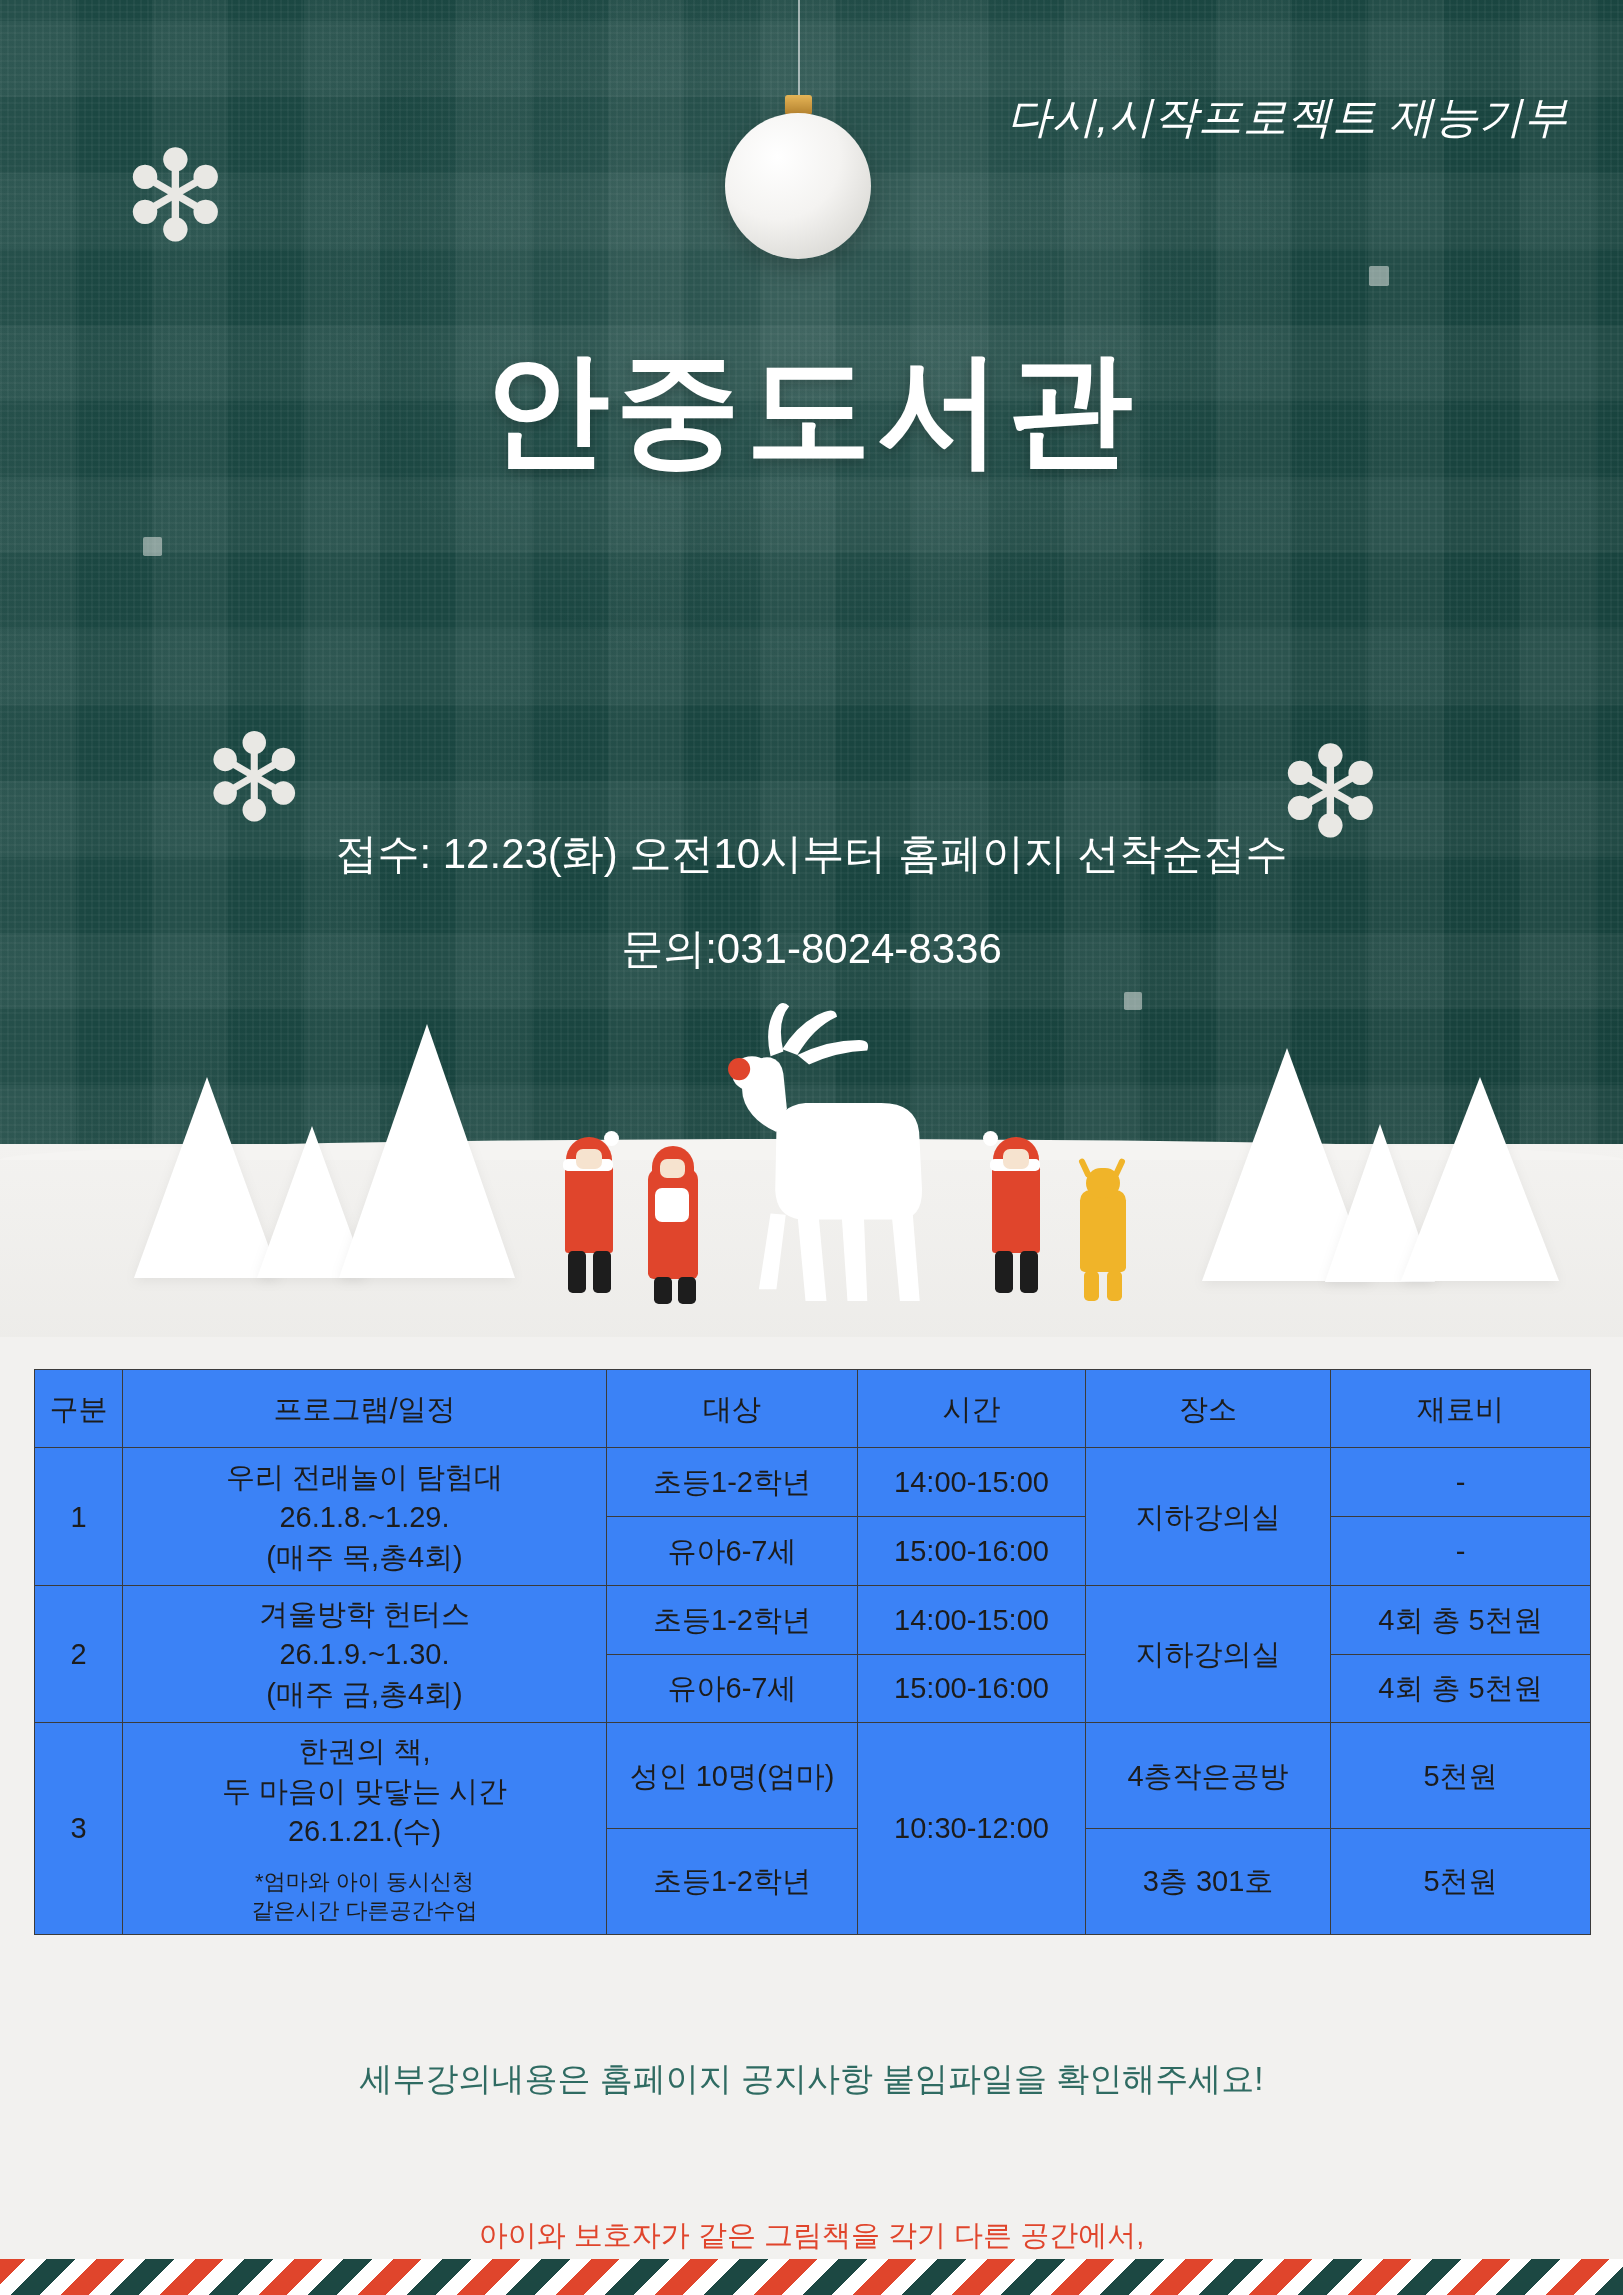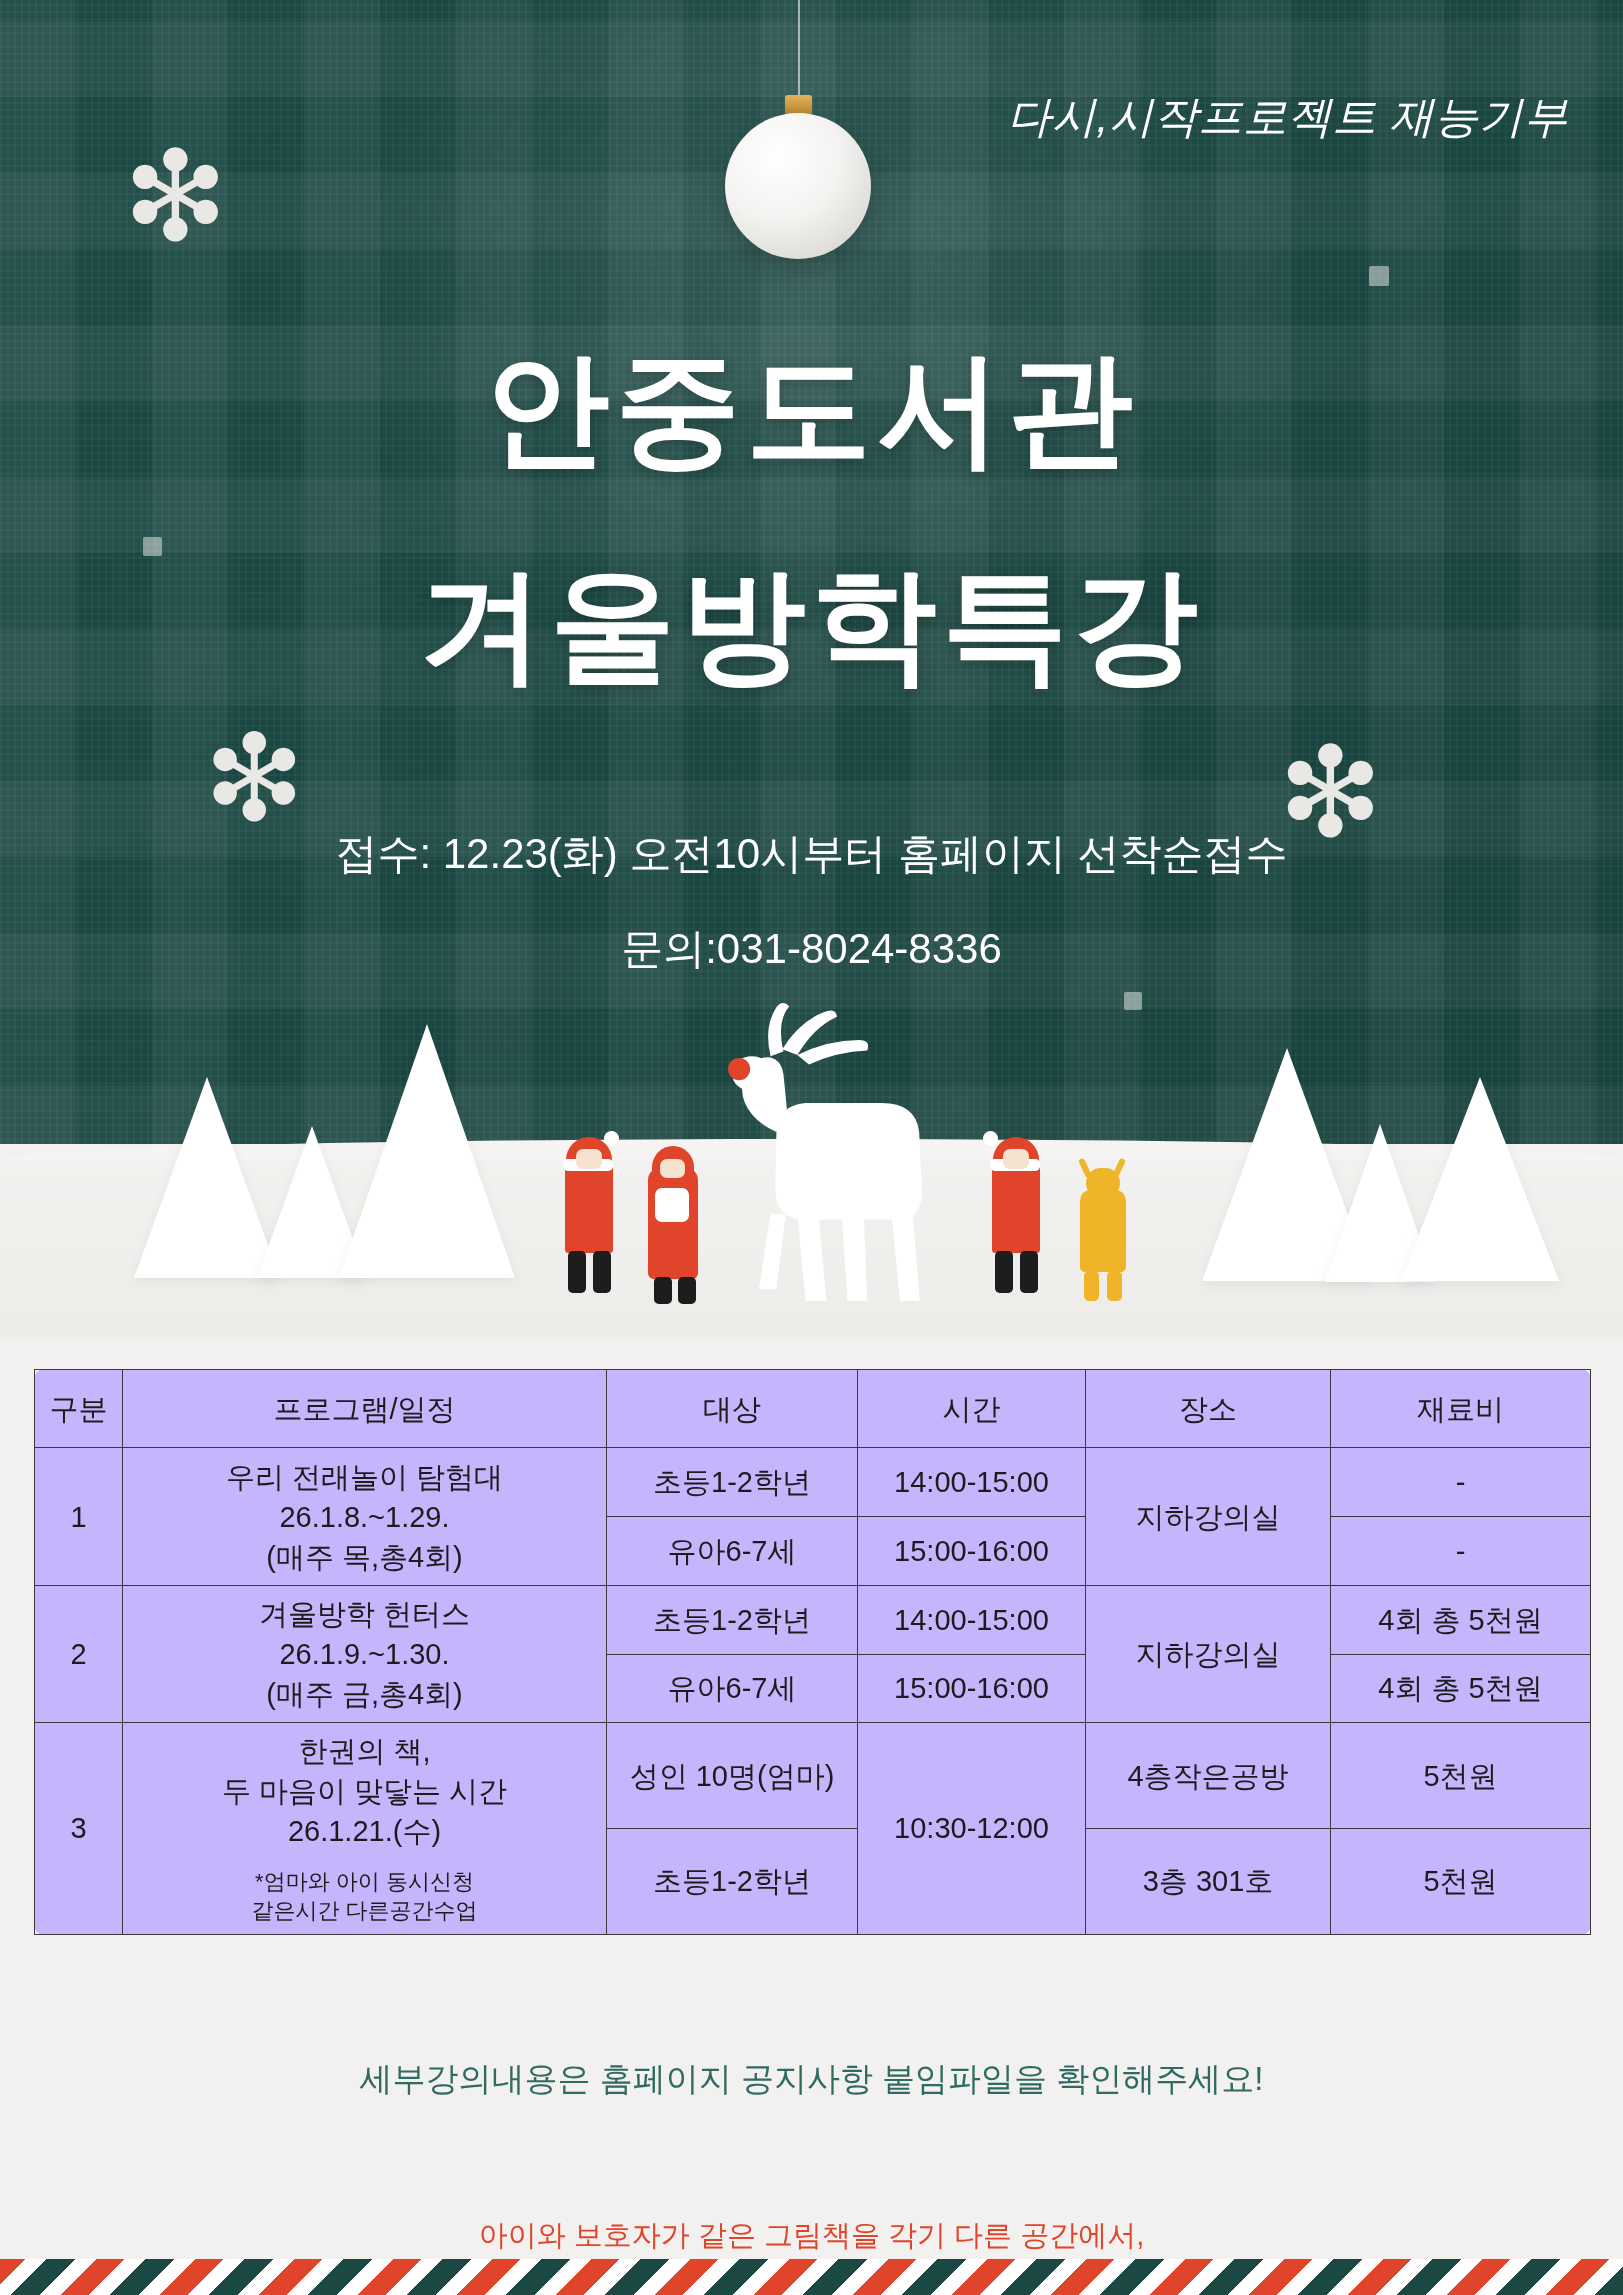--- a/index.html
+++ b/index.html
@@ -174,23 +174,22 @@
   
   .table-wrap {
     position: absolute;
     left: 34px;
     top: 1369px;
     width: 1555px;
   }
   table.schedule {
     width: 100%;
     border-collapse: collapse;
-    background: #c4b5fd;
+    background: #3b82f6;
     table-layout: fixed;
-    border-radius: 10px;
   }
   table.schedule th, table.schedule td {
     border: 1.2px solid #3b3b3b;
     text-align: center;
     vertical-align: middle;
     color: #1c1c1c;
     font-size: 29px;
     padding: 8.2px 3.5px;
     line-height: 1.38;
   }
@@ -259,21 +258,20 @@
     <div class="dot" style="left:1369px; top:266px; width:20px; height:20px;"></div>
     <div class="dot" style="left:143px;  top:537px; width:18.7px; height:18.7px;"></div>
     <div class="dot" style="left:1124px; top:992px; width:17.5px; height:17.5px;"></div>
 
     <div class="ornament-string"></div>
     <div class="ornament-cap"></div>
     <div class="ornament-ball"></div>
 
     <div class="brand-line">다시,시작프로젝트 재능기부</div>
     <div class="title title-1">안중도서관</div>
-    <div class="title title-2">겨울방학특강</div>
     <div class="info-line info-1">접수: 12.23(화) 오전10시부터  홈페이지 선착순접수</div>
     <div class="info-line info-2">문의:031-8024-8336</div>
   </div>
 
   <div class="ground"></div>
   <div class="ground-edge"></div>
   <div class="lower-bg"></div>
 
   <div class="tree" style="left:134px; top:1077px; border-left-width:73px; border-right-width:73px; border-bottom-width:201px;"></div>
   <div class="tree" style="left:257px; top:1126px; border-left-width:55px; border-right-width:55px; border-bottom-width:152px;"></div>

